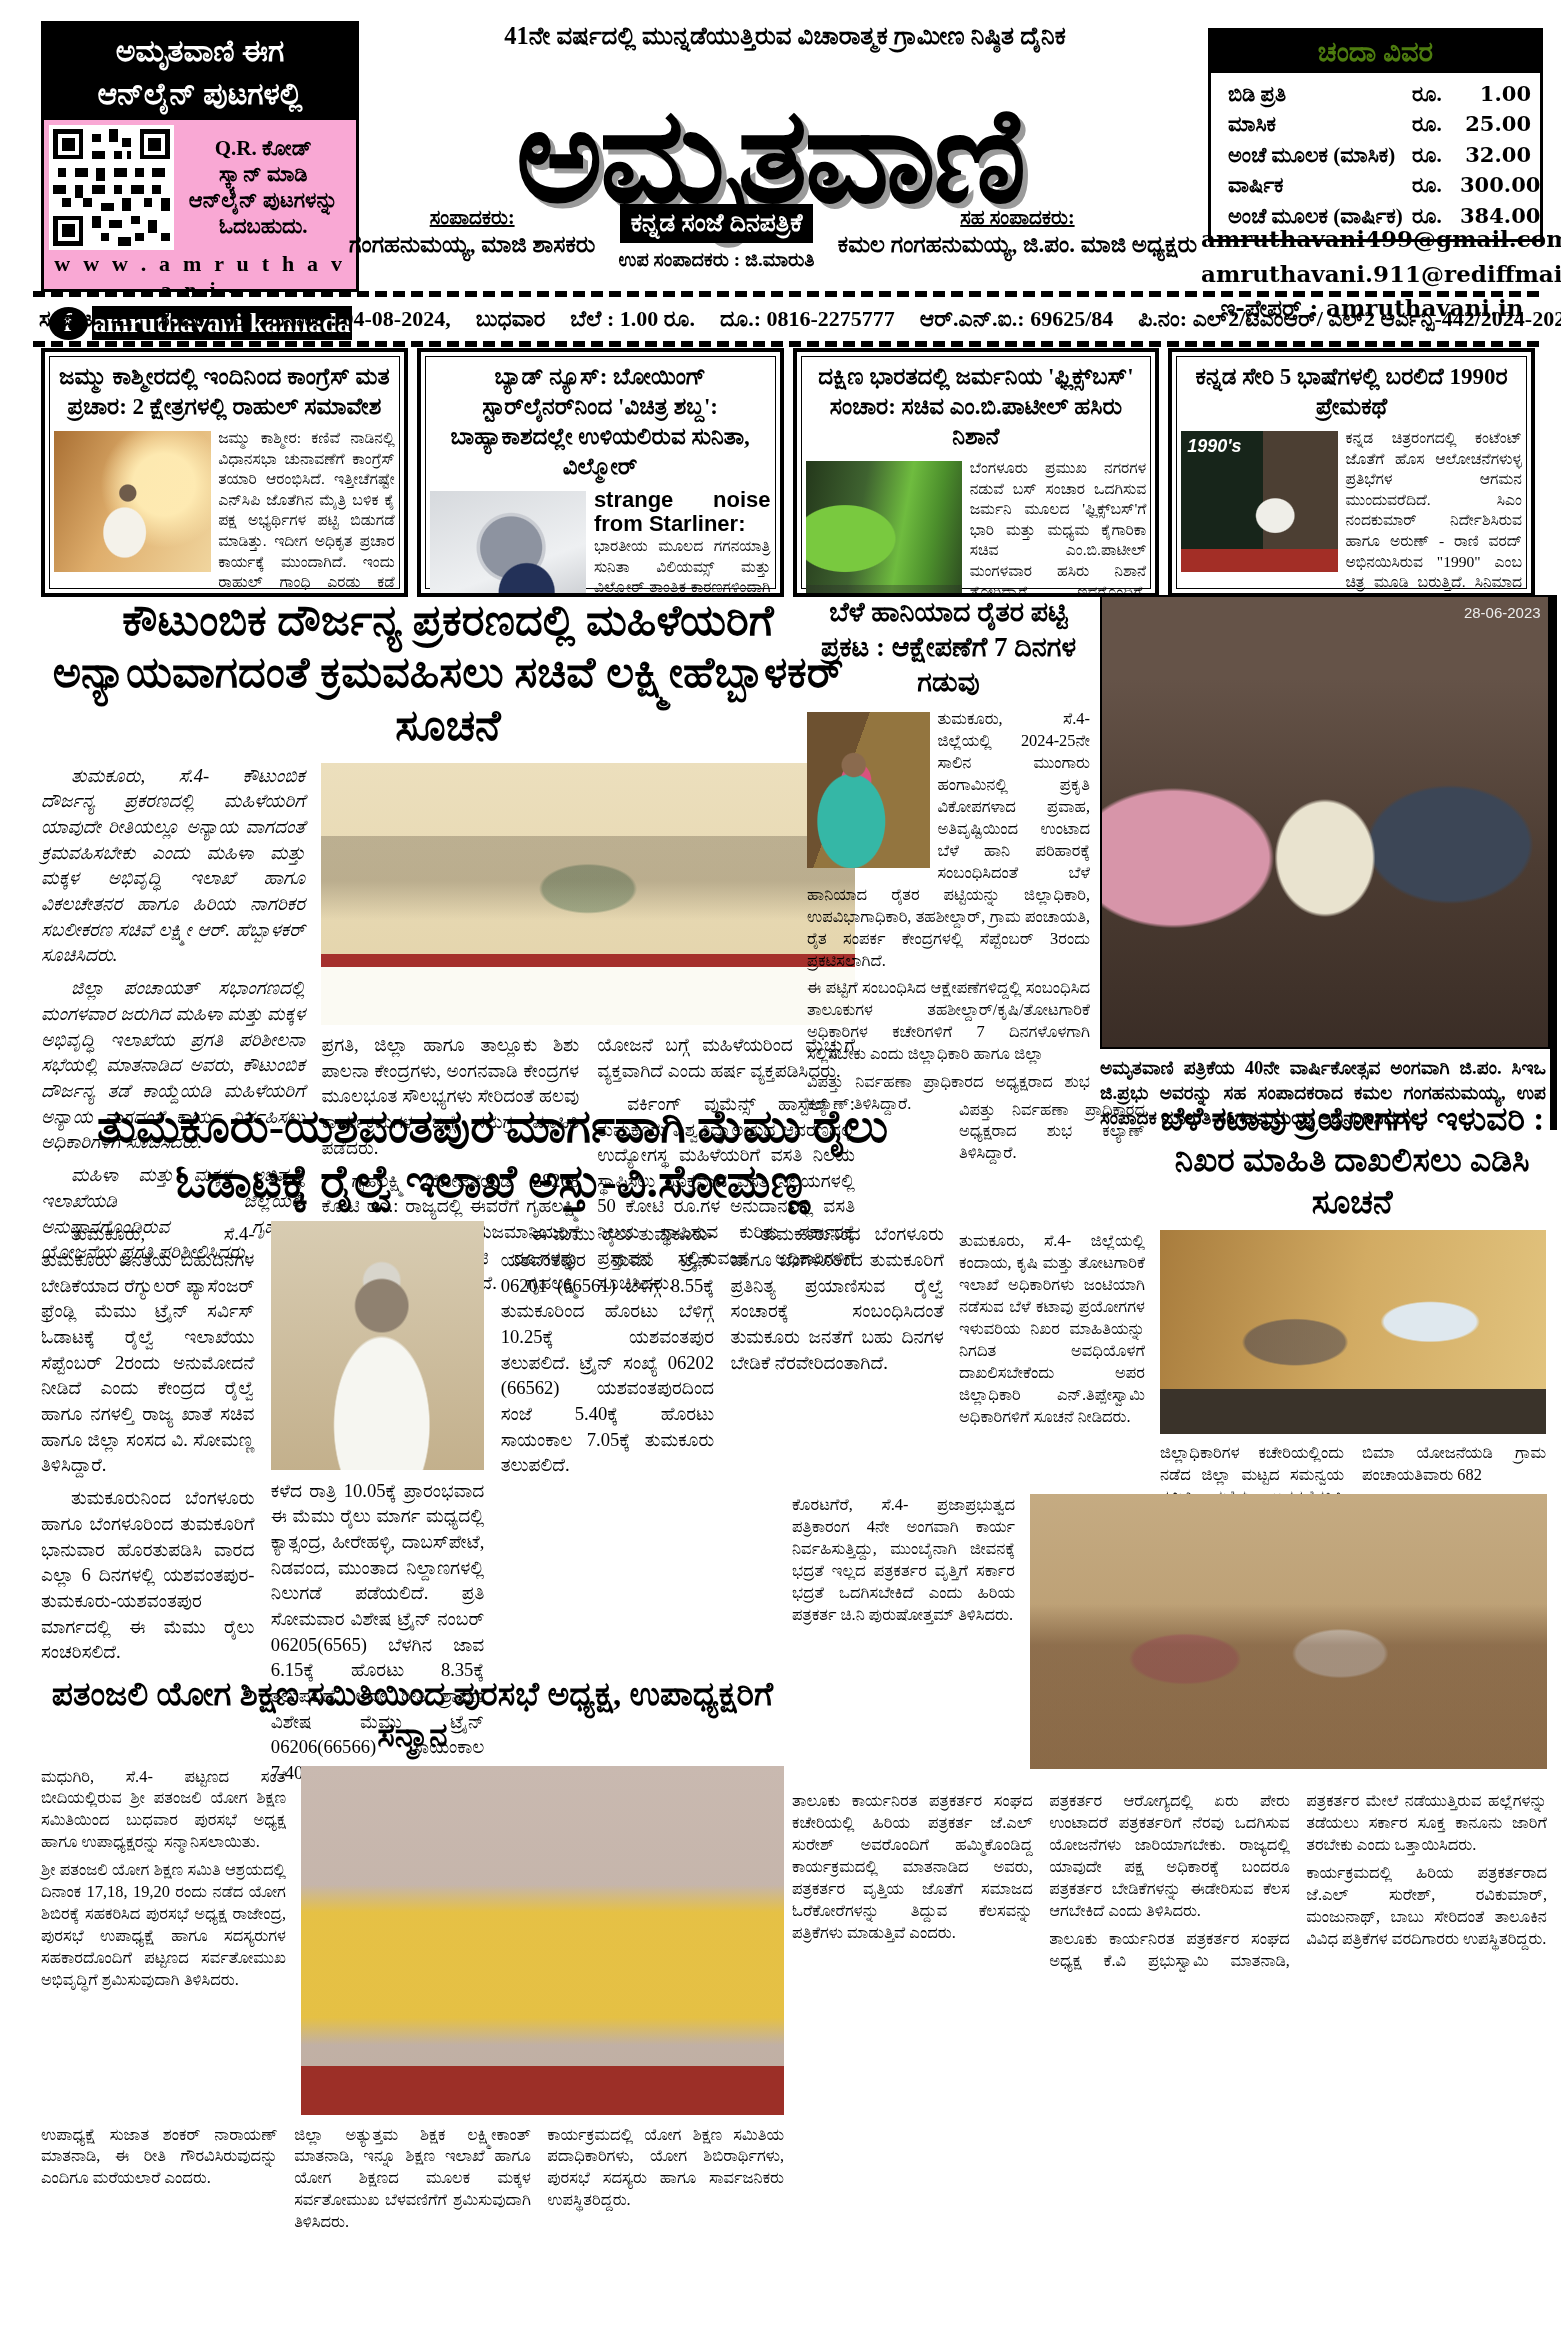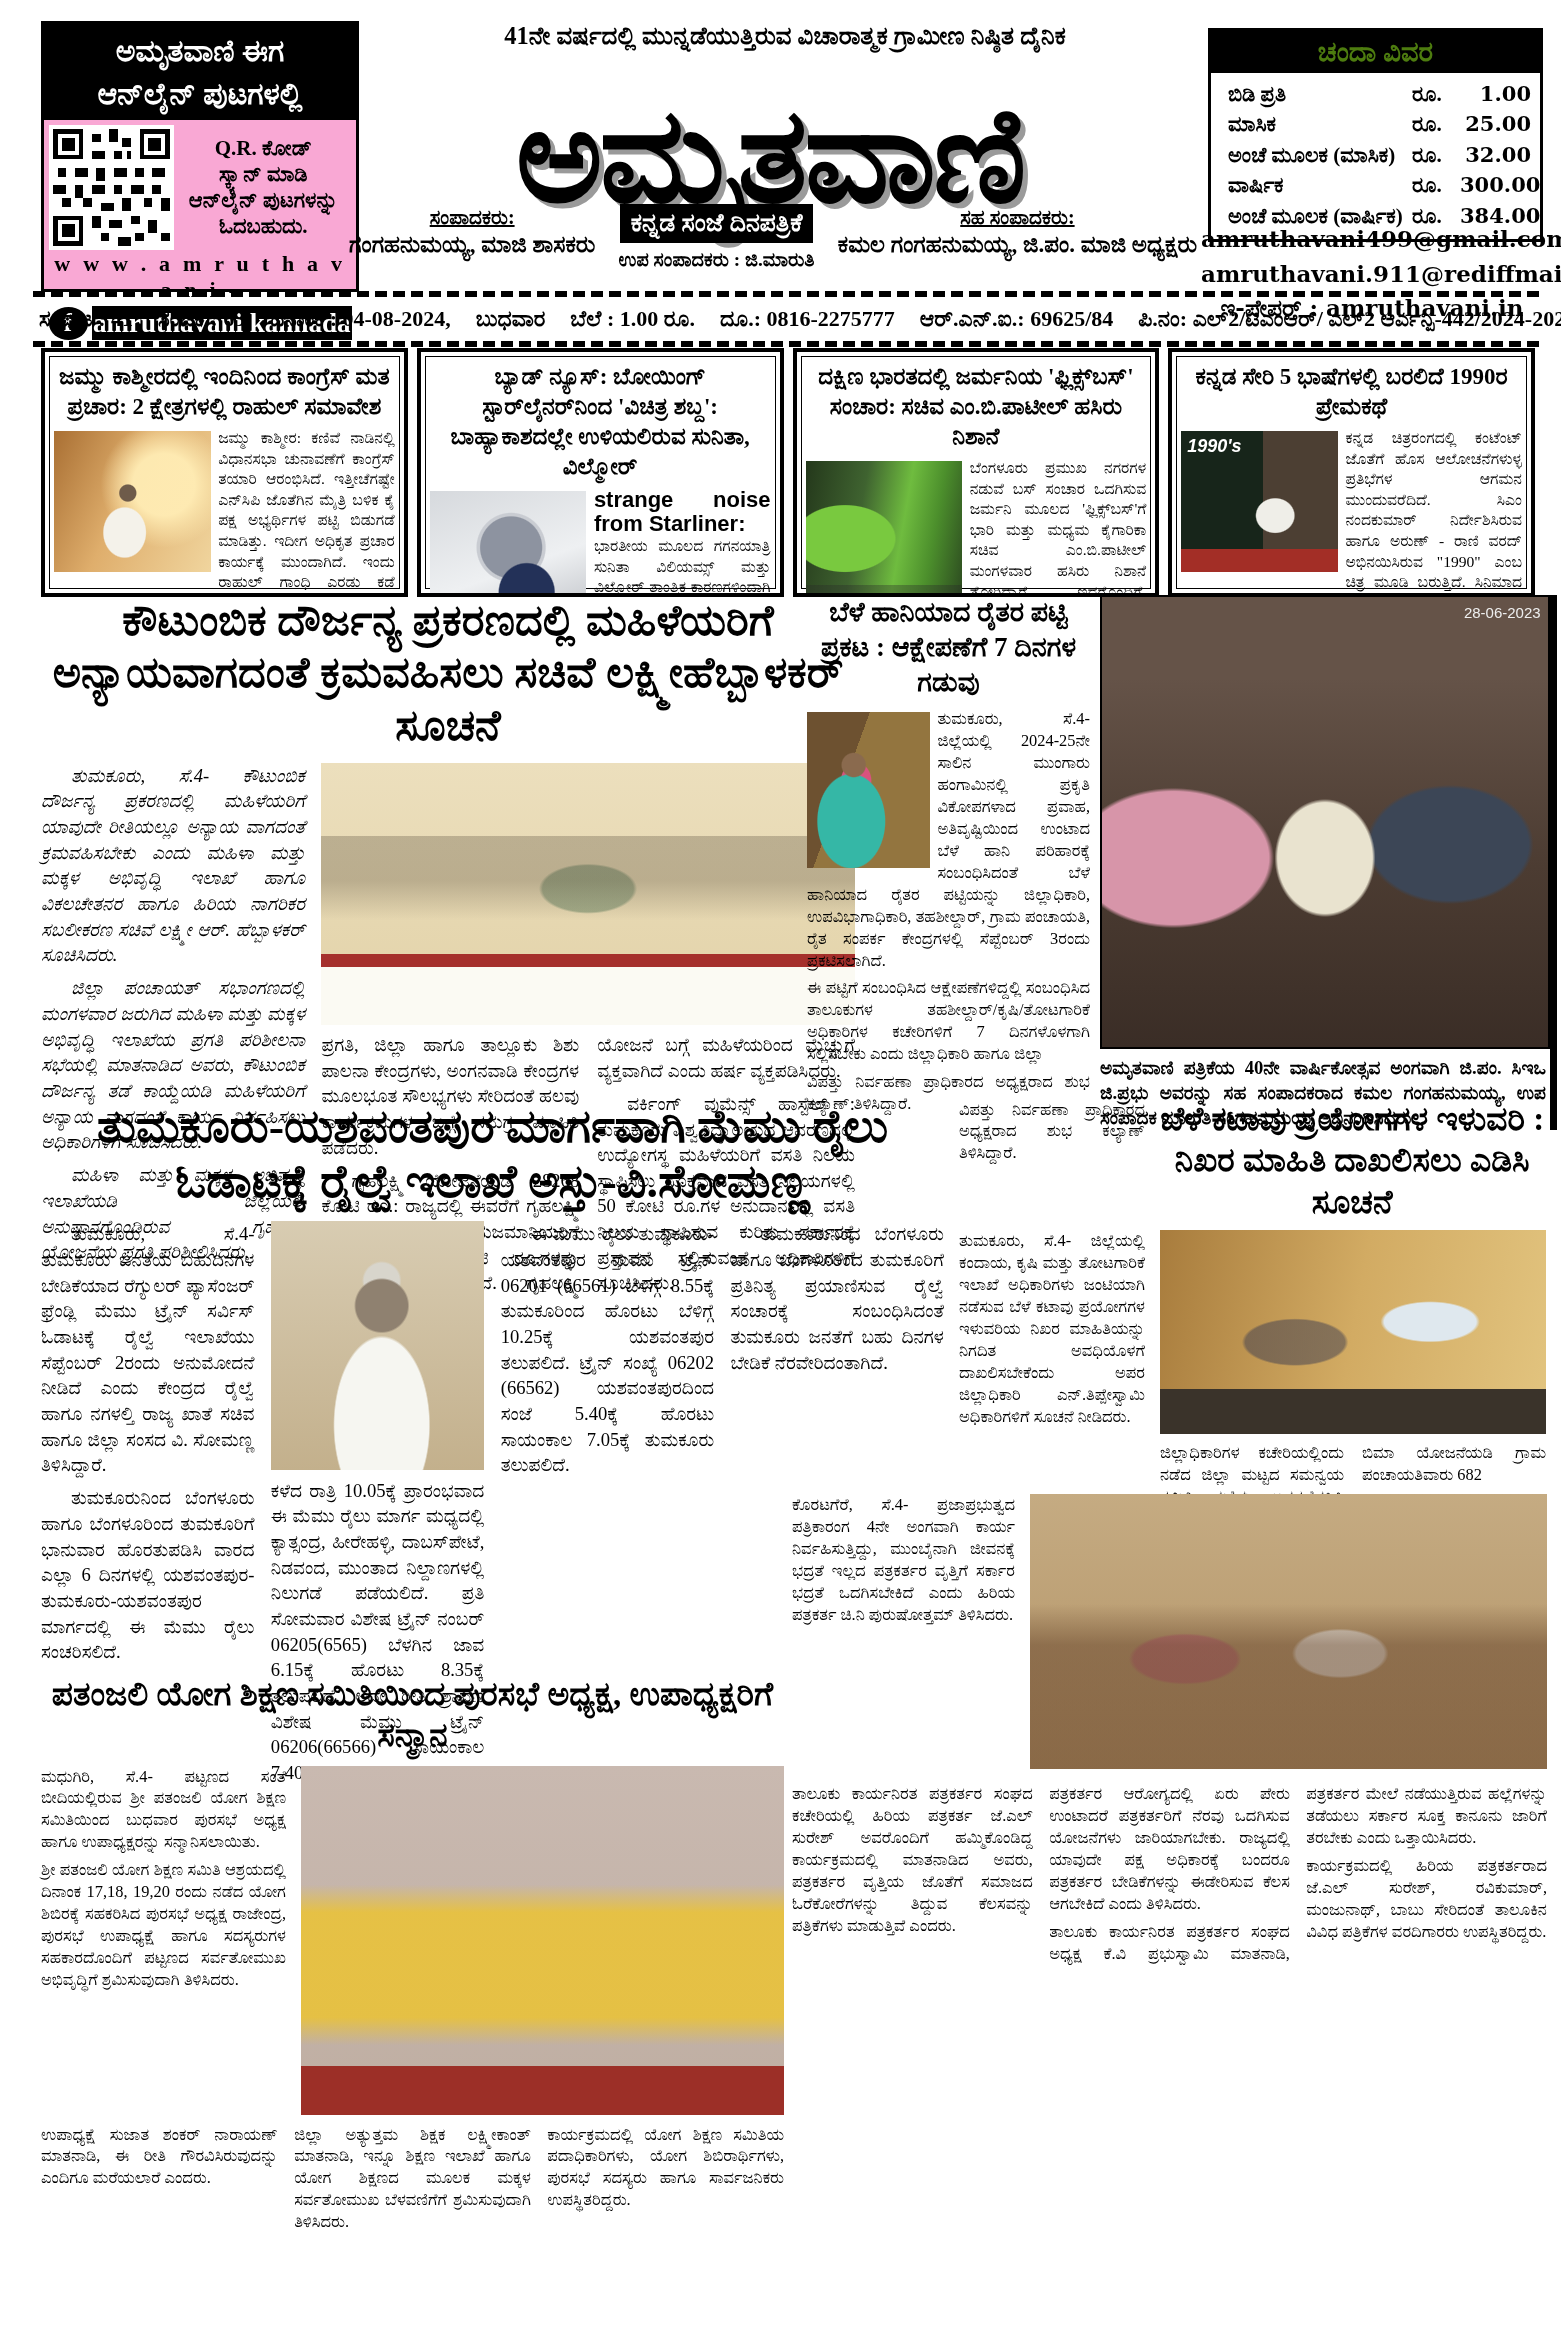--- a/index.html
+++ b/index.html
@@ -149,21 +149,21 @@
   .harvest-cols{display:flex;gap:15px;margin-top:7.4px;}
   .harvest-colA{width:186px;flex:0 0 auto;}
   .harvest-colB{flex:1;}
   .harvest-colB .ph{width:100%;height:204px;margin-bottom:7.4px;}
   .cont-note{text-align:center;font-weight:bold;font-size:18.6px;margin-top:4.5px;}
 
   .journ{left:792px;top:1485px;width:755px;}
   .journ-row{display:flex;gap:15px;margin-top:9px;}
   .journ-colA{width:223px;flex:0 0 auto;}
   .journ-row .ph{flex:1;height:275px;}
-  .journ-below{column-count:3;column-gap:16.4px;margin-top:14px;}
+  .journ-below{column-count:3;column-gap:16.4px;margin-top:21px;}
 
   .yoga{left:41px;top:1674px;width:743px;}
   .yoga-row{display:flex;gap:15px;margin-top:9px;}
   .yoga-colA{width:245px;flex:0 0 auto;}
   .yoga-row .ph{flex:1;height:349px;}
   .yoga-below{column-count:3;column-gap:16.4px;margin-top:9px;}
 </style>
 </head>
 <body>
 

